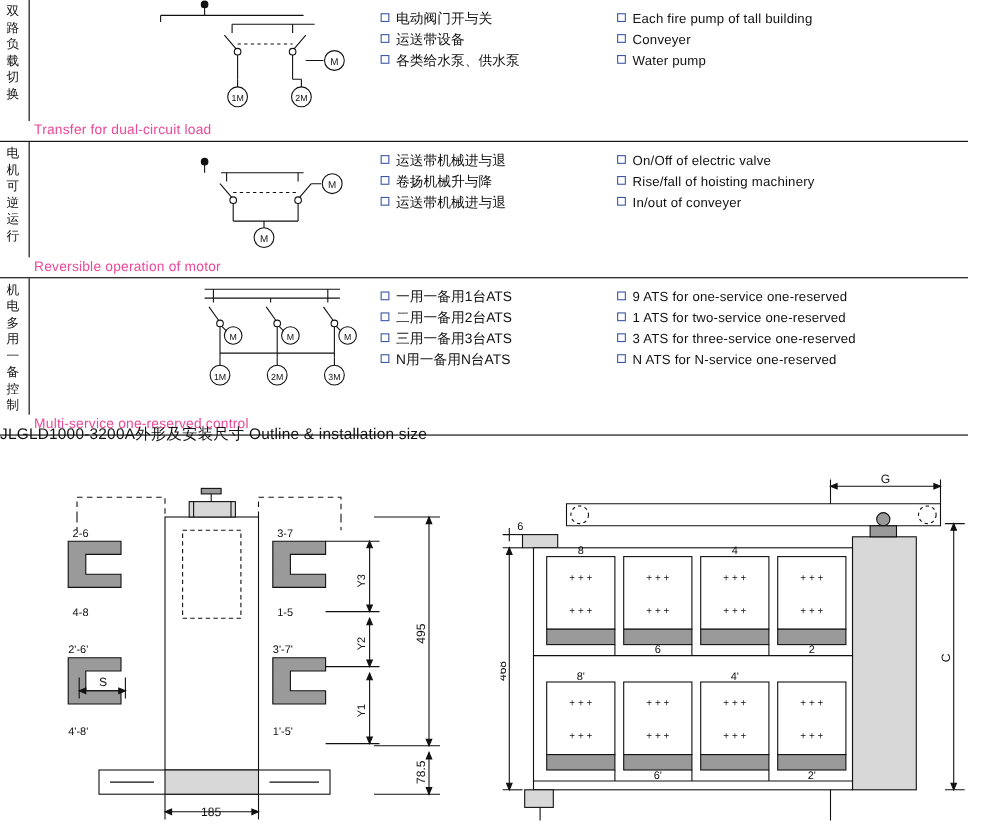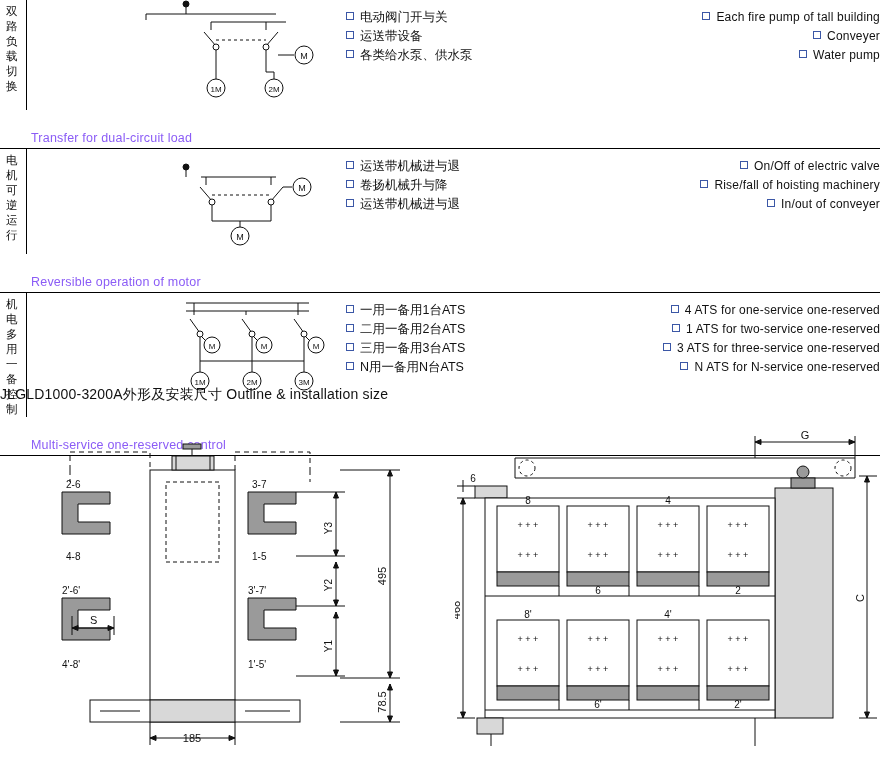--- a/index.html
+++ b/index.html
@@ -40,27 +40,26 @@
     color: #111;
   }
   .bullet-line .bx {
     display: inline-block;
     width: 8px; height: 8px;
     border: 1px solid #3b57a6;
     margin-right: 6px;
     vertical-align: 1px;
   }
   .cn-cell .bullet-line { font-size: 12.5px; }
-  .en-cell .bullet-line { font-size: 12px; letter-spacing: 0.2px; text-align: right; }
+  .en-cell .bullet-line { font-size: 12px; letter-spacing: 0.2px; }
   .row-caption {
     font-size: 12.5px;
     letter-spacing: 0.2px;
     padding: 1px 0 3px 31px;
-    color: #8b5cf6;
-    margin-top: 20px;
+    color: #ec4899;
   }
 
   
   .section-title {
     position: absolute;
     left: 0; top: 386px;
     font-size: 14px;
     letter-spacing: 0.2px;
     color: #111;
   }
@@ -251,21 +250,21 @@
             <text x="278" y="92" font-size="8" text-anchor="middle">3M</text>
           </svg>
         </div>
         <div class="cn-cell">
           <div class="bullet-line"><span class="bx"></span><span>一用一备用1台ATS</span></div>
           <div class="bullet-line"><span class="bx"></span><span>二用一备用2台ATS</span></div>
           <div class="bullet-line"><span class="bx"></span><span>三用一备用3台ATS</span></div>
           <div class="bullet-line"><span class="bx"></span><span>N用一备用N台ATS</span></div>
         </div>
         <div class="en-cell">
-          <div class="bullet-line"><span class="bx"></span><span>4 ATS for one-service one-reserved</span></div>
+          <div class="bullet-line"><span class="bx"></span><span>9 ATS for one-service one-reserved</span></div>
           <div class="bullet-line"><span class="bx"></span><span>1 ATS for two-service one-reserved</span></div>
           <div class="bullet-line"><span class="bx"></span><span>3 ATS for three-service one-reserved</span></div>
           <div class="bullet-line"><span class="bx"></span><span>N ATS for N-service one-reserved</span></div>
         </div>
       </div>
       <div class="row-caption">Multi-service one-reserved control</div>
     </div>
 
   </div>
 

